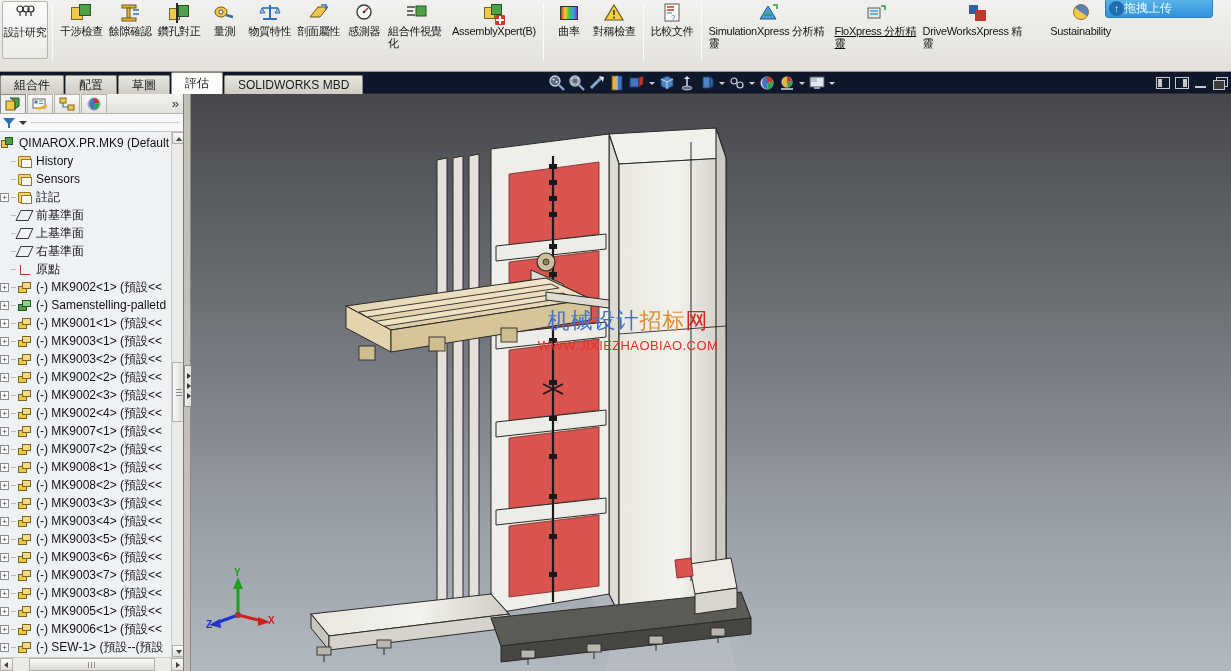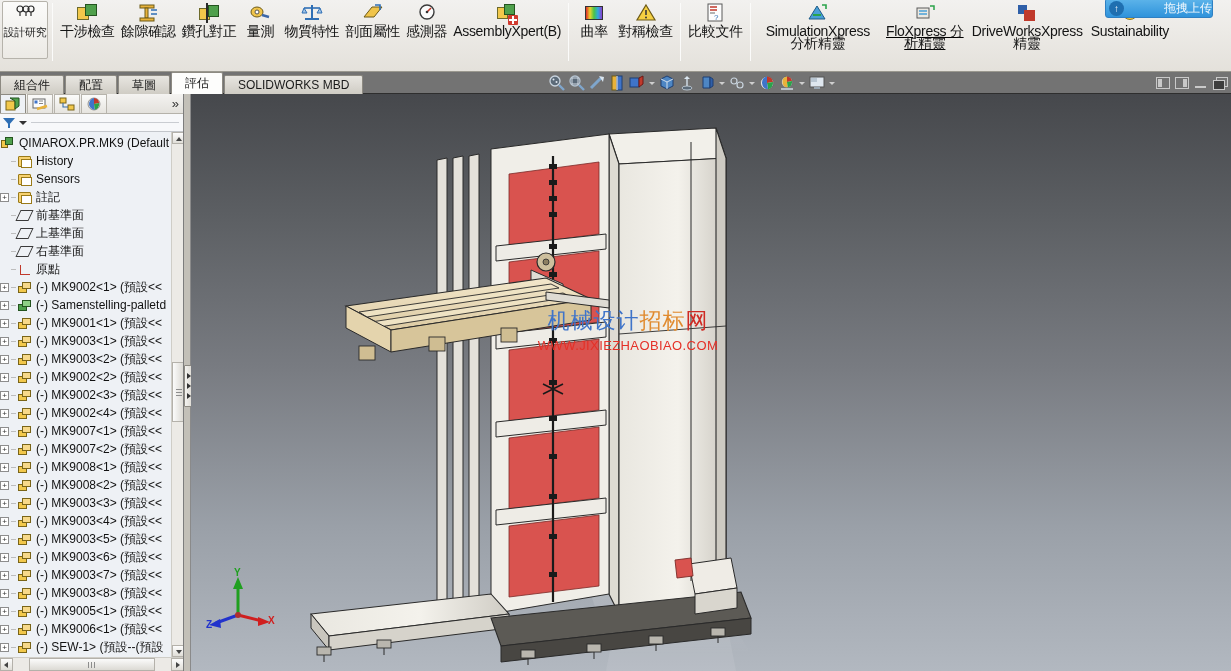--- a/index.html
+++ b/index.html
@@ -25,33 +25,33 @@
     display:flex; flex-direction:column; align-items:center;
     padding-top:2px;
   }
   .rb-first .lbl{ font-size:11px; line-height:11.5px; color:#1b1b1b; text-align:left; letter-spacing:-.3px;}
   .rb-sep{ width:1px; height:58px; margin:3px 4px 0 4px; background:#c6c3bb; border-right:1px solid #fbfbfa;}
   .rb-item{
     min-width:42px; height:62px; margin-top:2px;
     display:flex; flex-direction:column; align-items:center;
     padding:1px 3px 0 3px; cursor:default;
   }
-  .rb-item .lbl{ font-size:14px; line-height:11.5px; color:#141414; text-align:center; letter-spacing:-.3px; max-width:58px;}
+  .rb-item .lbl{ font-size:11px; line-height:11.5px; color:#141414; letter-spacing:-.3px; max-width:58px;}
   .rb-item.wide .lbl{ max-width:110px; }
   .rb-ic{ width:22px; height:22px; margin-bottom:1px; position:relative; }
 
   
   .ic-box{position:absolute;border:1px solid #6d6a2a;}
   .y1{background:#f2c84b;}
   .g1{background:#4fa04c;border-color:#24541f;}
 
   
   #tabstrip{
     position:absolute; left:0; top:72px; width:1231px; height:22px;
-    background:#737373;
+    background:#0f172a;
     border-bottom:1px solid #2e2e2e;
   }
   #tabs{ position:absolute; left:0; top:0; display:flex; align-items:flex-end; height:22px;}
   .tab{
     height:19px; line-height:18px; padding:0 13px; margin-right:1px;
     background:linear-gradient(to bottom,#e8e6e1,#cfccc4);
     border:1px solid #8d8a82; border-bottom:none;
     border-radius:2px 2px 0 0;
     font-size:12px; color:#1a1a1a; white-space:nowrap; cursor:default;
   }
@@ -176,21 +176,21 @@
 
   
   #uploadpill{
     position:absolute; right:18px; top:-2px; height:20px; width:108px;
     background:linear-gradient(to bottom,#5db4ea,#2f93db);
     border:1px solid #2f80c2; border-radius:3px;
     display:flex; align-items:center; padding-left:3px; color:#fff; font-size:12px;
   }
   #uploadpill .circ{ width:15px;height:15px;border-radius:50%;background:#1f6fb0;
      display:flex;align-items:center;justify-content:center;font-size:10px;color:#fff;flex:none;}
-  #uploadpill .ptxt{ flex:1;text-align:right;opacity:.92;}
+  #uploadpill .ptxt{ flex:1;text-align:left;opacity:.92;}
 </style>
 </head>
 <body>
 
 <div id="ribbon">
   <div class="rb-first">
     <div class="rb-ic">
       <svg width="22" height="20" viewBox="0 0 22 20">
         <circle cx="6" cy="5" r="3" fill="none" stroke="#2a2a2a" stroke-width="1.2"></circle>
         <circle cx="12" cy="5" r="3" fill="none" stroke="#2a2a2a" stroke-width="1.2"></circle>
@@ -261,20 +261,29 @@
   </div>
   <div class="rb-item">
     <div class="rb-ic">
       <svg width="22" height="20" viewBox="0 0 22 20">
         <circle cx="11" cy="9" r="7" fill="#fbfbfb" stroke="#3a3a3a" stroke-width="1.4"></circle>
         <path d="M11 9 L15 5" stroke="#c0392b" stroke-width="1.6"></path>
         <circle cx="11" cy="9" r="1.3" fill="#333"></circle>
       </svg>
     </div>
     <div class="lbl">感測器</div>
+  </div>
+  <div class="rb-item">
+    <div class="rb-ic">
+      <svg width="22" height="20" viewBox="0 0 22 20">
+        <path d="M1 4 L9 4 M1 8 L7 8 M1 12 L9 12" stroke="#444" stroke-width="1.4"></path>
+        <rect x="10" y="3" width="10" height="10" fill="#4fa04c" stroke="#24541f"></rect>
+      </svg>
+    </div>
+    <div class="lbl">組合件視覺化</div>
   </div>
   <div class="rb-item wide">
     <div class="rb-ic">
       <div class="ic-box y1" style="left:1px;top:4px;width:11px;height:12px;"></div>
       <div class="ic-box g1" style="left:8px;top:1px;width:11px;height:11px;"></div>
       <div style="position:absolute;right:0;bottom:0;width:10px;height:10px;background:#d03a2f;border-radius:1px;"></div>
       <div style="position:absolute;right:4px;bottom:1px;width:2px;height:8px;background:#fff;"></div>
       <div style="position:absolute;right:1px;bottom:4px;width:8px;height:2px;background:#fff;"></div>
     </div>
     <div class="lbl">AssemblyXpert(B)</div>

